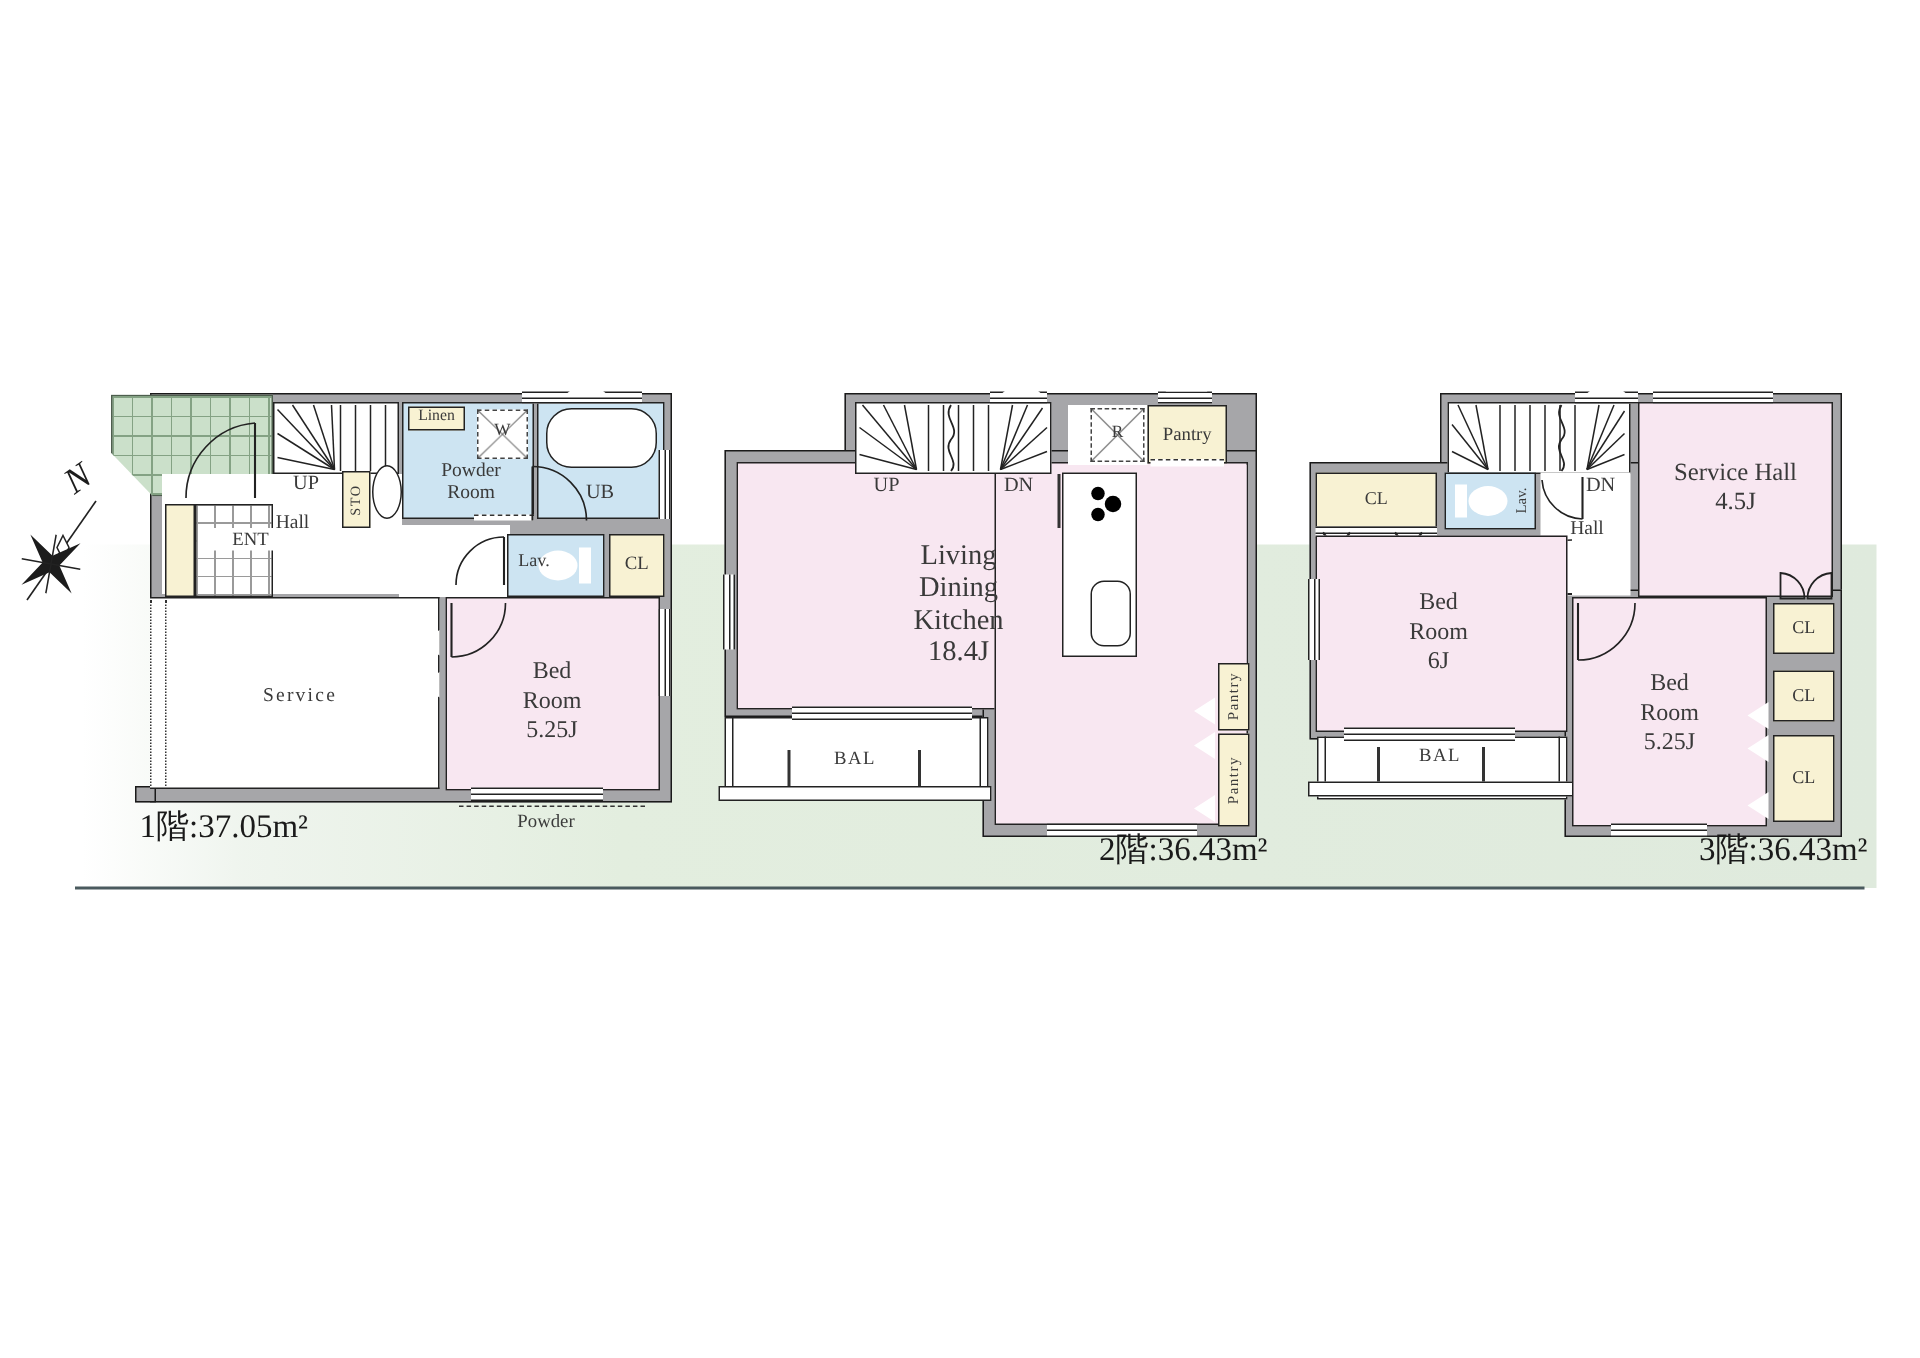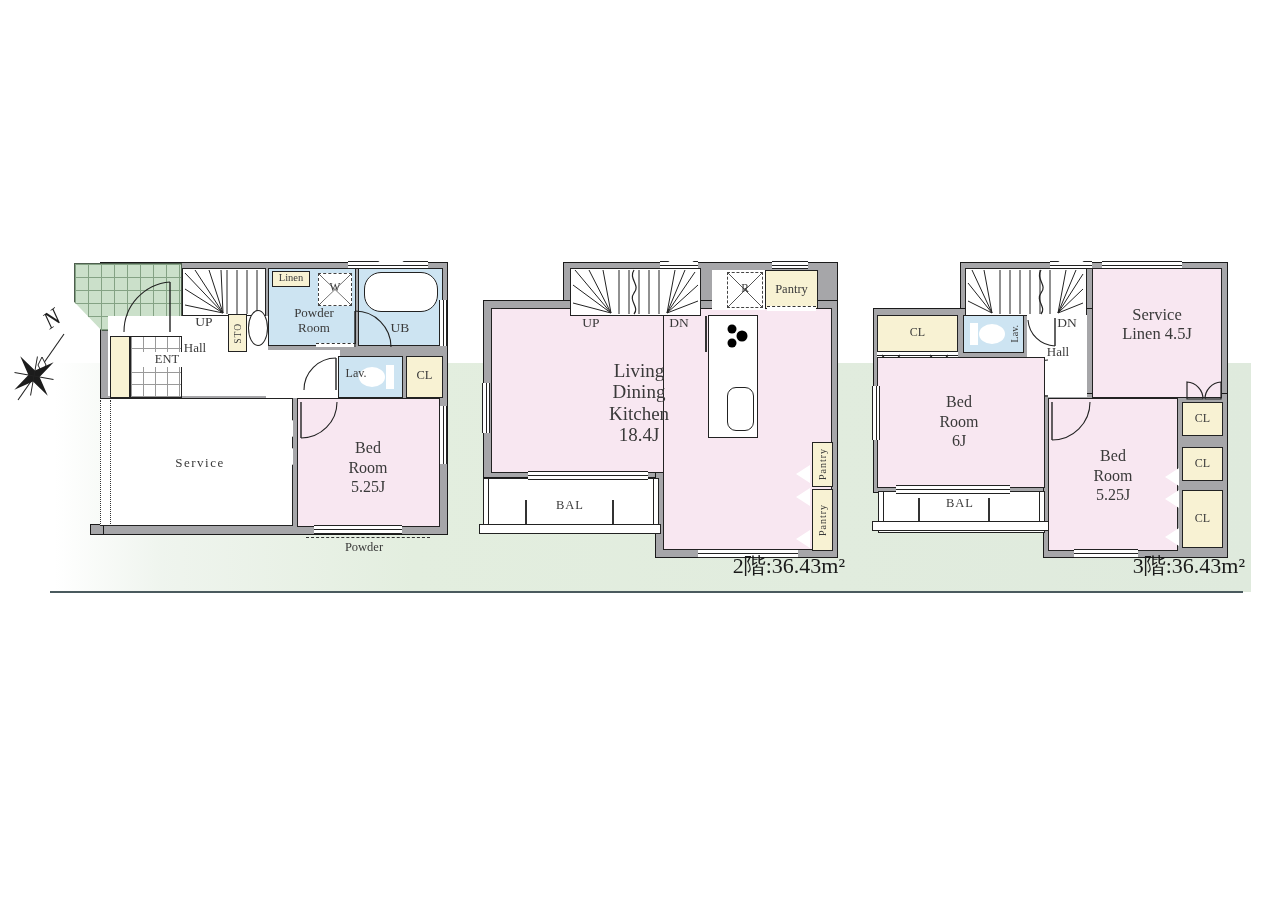--- a/index.html
+++ b/index.html
@@ -152,20 +152,21 @@
   <div class="winv" style="left:439px;top:406px;width:8px;height:58px;"></div>
   <div class="win" style="left:348px;top:261px;width:80px;height:8px;"></div>
   <svg class="icon" style="left:376px;top:251px;" width="30" height="13" viewBox="0 0 30 13">
     <polygon points="15,1 29,12 1,12" fill="#fff" stroke-width="1.3"></polygon>
     </svg>
 
   <div class="dash-t" style="left:306px;top:537px;width:124px;height:2px;"></div>
   <div class="lbl" style="left:318px;top:540px;width:92px;font-size:12.5px;">Powder</div>
 
   <div style="position:absolute;left:93px;top:538px;width:340px;color:#1a1a1a;">
+    <div style="font-size:22px;line-height:26px;">1階:37.05m²</div>
   </div>
 </div>
 
 <div class="grp">
   <div class="wall" style="left:563px;top:262px;width:275px;height:67px;"></div>
   <div class="wall" style="left:483px;top:300px;width:355px;height:178px;"></div>
   <div class="wall" style="left:655px;top:300px;width:183px;height:258px;"></div>
 
   <div class="room pink" style="left:491px;top:308px;width:341px;height:165px;"></div>
   <div class="room pink" style="left:663px;top:308px;width:169px;height:242px;"></div>
@@ -303,21 +304,21 @@
   <svg class="icon" style="left:1028px;top:316px;" width="30" height="34" viewBox="0 0 30 34">
     <line x1="27" y1="2" x2="27" y2="30" stroke-width="1.4"></line>
     <path d="M27,30 A28,28 0 0 1 0,4" stroke-width="1.1"></path>
   </svg>
   <svg class="icon" style="left:1008px;top:360px;" width="42" height="38" viewBox="0 0 42 38">
     <line x1="40" y1="36" x2="4" y2="36" stroke-width="1.4"></line>
     <path d="M4,36 A36,36 0 0 1 40,0" stroke-width="1.1"></path>
   </svg>
 
   <div class="room pink" style="left:1092px;top:268px;width:130px;height:130px;"></div>
-  <div class="lbl" style="left:1114px;top:306px;width:86px;font-size:16.5px;line-height:1.15;">Service Linen 4.5J</div>
+  <div class="lbl" style="left:1114px;top:306px;width:86px;font-size:16.5px;line-height:1.15;">Service Hall 4.5J</div>
   <svg class="icon" style="left:1184px;top:374px;" width="40" height="26" viewBox="0 0 40 26">
     <path d="M19,25 A17,17 0 0 0 3,8 L3,25 Z" fill="#fff" stroke-width="1.2"></path>
     <path d="M21,25 A17,17 0 0 1 37,8 L37,25 Z" fill="#fff" stroke-width="1.2"></path>
   </svg>
 
   <div class="room pink" style="left:877px;top:357px;width:168px;height:131px;"></div>
   <div class="lbl" style="left:933px;top:392px;width:52px;font-size:16px;line-height:1.22;">Bed Room 6J</div>
 
   <div style="position:absolute;left:878px;top:491px;width:167px;height:42px;background:#fff;border:1.4px solid #222;"></div>
   <div style="position:absolute;left:883px;top:491px;width:157px;height:37px;border-left:1px solid #222;border-right:1px solid #222;border-bottom:1px solid #222;"></div>

